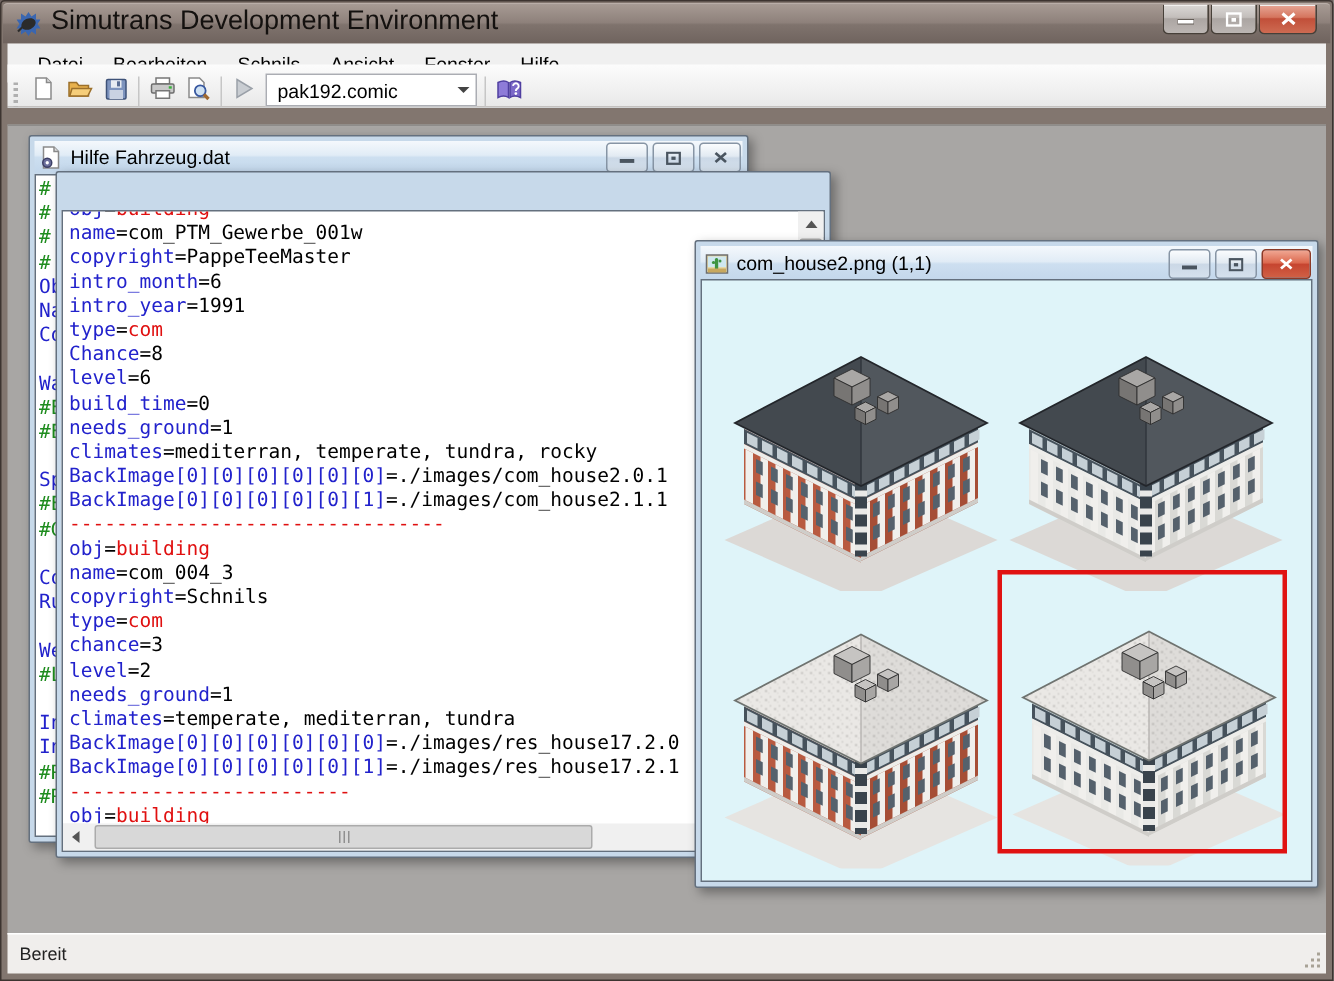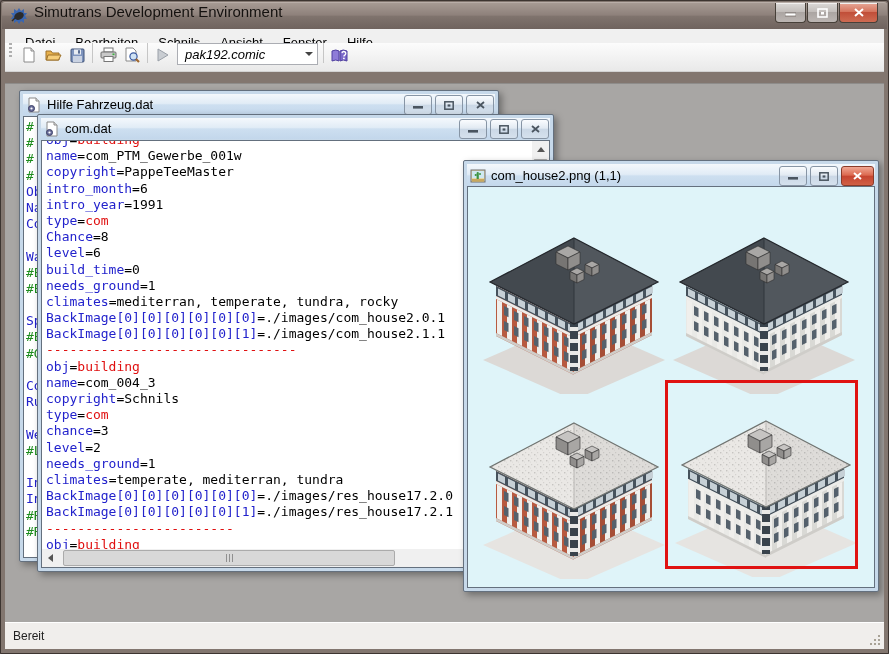--- a/index.html
+++ b/index.html
@@ -4,33 +4,33 @@
 <style>
   html,body{margin:0;padding:0;}
   body{width:889px;height:654px;overflow:hidden;position:relative;
        font-family:"Liberation Sans",sans-serif;background:#6F6460;}
   .app{position:absolute;inset:0;border:1px solid #3C3430;background:#82766F;border-radius:3px 3px 0 0;}
   
   .titlebar{position:absolute;left:1px;right:1px;top:1px;height:26px;
     background:linear-gradient(180deg,#A69A93 0%,#8E817B 46%,#7F736D 52%,#6F635E 100%);
     border-top:1px solid #B9AEA8;border-radius:3px 3px 0 0;}
   .app-icon{position:absolute;left:9px;top:5px;width:16px;height:16px;}
-  .title-text{position:absolute;left:32px;top:0;font-size:15px;color:#14110F;white-space:nowrap;}
+  .title-text{position:absolute;left:32px;top:0;font-size:18px;color:#14110F;white-space:nowrap;}
   .win-btns{position:absolute;top:0;right:9px;display:flex;gap:1px;}
   .wbtn{width:29px;height:19px;border:1px solid #474039;border-top:none;border-radius:0 0 4px 4px;
     background:linear-gradient(180deg,#DCD9D7,#C3BEBB 45%,#ABA5A2 50%,#BCB6B3);
     box-shadow:inset 0 1px 0 #F2F0EF;display:flex;align-items:center;justify-content:center;}
   .wbtn.close{width:37px;background:linear-gradient(180deg,#E7A898,#D5755E 45%,#C14F39 50%,#CE6B52);}
   
   .menubar{position:absolute;left:4px;right:4px;top:28px;height:26px;background:#F0F0F0;
     display:flex;align-items:center;padding-left:10px;}
   .menu-item{padding:5px 10px;font-size:13px;color:#000;}
   .toolbar{position:absolute;left:4px;right:4px;top:42px;height:28px;
     background:linear-gradient(#FCFCFC,#E9E9E9);border-bottom:1px solid #D2D2D2;
-    display:flex;align-items:flex-start;font-style:italic;}
+    display:flex;align-items:flex-end;}
   .tgrip{width:3px;height:16px;margin:0 5px 0 4px;
     background:repeating-linear-gradient(180deg,#AFAFAF 0 2px,transparent 2px 4px);}
   .tbtn{width:24px;height:24px;display:flex;align-items:center;justify-content:center;}
   .tsep{width:1px;height:20px;background:#C6C6C6;margin:0 3px;}
   .combo{width:132px;height:20px;background:#fff;border:1px solid #ABADB3;position:relative;
     display:flex;align-items:center;font-size:13px;color:#000;padding-left:7px;margin:0 2px;}
   .combo-arrow{position:absolute;right:4px;top:8px;width:0;height:0;
     border-left:4px solid transparent;border-right:4px solid transparent;border-top:4px solid #444;}
   
   .mdi{position:absolute;left:4px;right:4px;top:82px;bottom:30px;background:#A8A6A4;
@@ -207,47 +207,20 @@
               </svg>
             </div>
         </div>
       </div>
       <div class="cclient">
         <div class="editor2" id="neues-editor"><div class="ln"><span style="color: rgb(30, 140, 30);">#</span></div><div class="ln"><span style="color: rgb(30, 140, 30);">#</span></div><div class="ln"><span style="color: rgb(30, 140, 30);">#</span></div><div class="ln"><span style="color: rgb(30, 140, 30);">#</span></div><div class="ln"><span style="color: rgb(34, 34, 204);">Ob</span></div><div class="ln"><span style="color: rgb(34, 34, 204);">Na</span></div><div class="ln"><span style="color: rgb(34, 34, 204);">Co</span></div><div class="ln"><span style="color: rgb(0, 0, 0);"></span></div><div class="ln"><span style="color: rgb(34, 34, 204);">Wa</span></div><div class="ln"><span style="color: rgb(30, 140, 30);">#E</span></div><div class="ln"><span style="color: rgb(30, 140, 30);">#E</span></div><div class="ln"><span style="color: rgb(0, 0, 0);"></span></div><div class="ln"><span style="color: rgb(34, 34, 204);">Sp</span></div><div class="ln"><span style="color: rgb(30, 140, 30);">#E</span></div><div class="ln"><span style="color: rgb(30, 140, 30);">#G</span></div><div class="ln"><span style="color: rgb(0, 0, 0);"></span></div><div class="ln"><span style="color: rgb(34, 34, 204);">Co</span></div><div class="ln"><span style="color: rgb(34, 34, 204);">Ru</span></div><div class="ln"><span style="color: rgb(0, 0, 0);"></span></div><div class="ln"><span style="color: rgb(34, 34, 204);">We</span></div><div class="ln"><span style="color: rgb(30, 140, 30);">#L</span></div><div class="ln"><span style="color: rgb(0, 0, 0);"></span></div><div class="ln"><span style="color: rgb(34, 34, 204);">In</span></div><div class="ln"><span style="color: rgb(34, 34, 204);">In</span></div><div class="ln"><span style="color: rgb(30, 140, 30);">#R</span></div><div class="ln"><span style="color: rgb(30, 140, 30);">#R</span></div></div>
       </div>
     </div>
 
     <div class="child" id="win-com" style="left:32px;top:30px;width:509px;height:450px;">
-      <div class="ctitle">
-        <svg width="16" height="16" viewBox="0 0 16 16">
-          <path d="M3 1 H10 L13 4 V15 H3 Z" fill="#FFF" stroke="#8A8A8A"></path>
-            <path d="M10 1 L10 4 H13" fill="#DDD" stroke="#8A8A8A"></path>
-          <circle cx="5.5" cy="11.5" r="3" fill="#6B6F9C" stroke="#3C3F66"></circle>
-            <circle cx="5.5" cy="11.5" r="1.1" fill="#FFF"></circle>
-        </svg>
-        <span class="txt">com.dat</span>
-        <div class="cbtns">
-          <div class="cbtn">
-              <svg width="10" height="8" viewBox="0 0 10 8">
-                <rect y="5" width="10" height="2.6" fill="#4A5560"></rect>
-              </svg>
-            </div>
-          <div class="cbtn">
-              <svg width="10" height="9" viewBox="0 0 10 9">
-                <rect x="0.8" y="0.8" width="8.4" height="7.4" fill="none" stroke="#4A5560" stroke-width="1.5"></rect>
-                <rect x="3.6" y="3.4" width="2.8" height="2.2" fill="#4A5560"></rect>
-              </svg>
-            </div>
-          <div class="cbtn">
-              <svg width="9" height="8" viewBox="0 0 9 8">
-                <path d="M1 1 L8 7 M8 1 L1 7" stroke="#4A5560" stroke-width="1.8"></path>
-              </svg>
-            </div>
-        </div>
-      </div>
       <div class="cclient">
         <div class="editor"><div class="inner" id="com-editor"><div class="ln"><span style="color: rgb(34, 34, 204);">obj</span><span style="color: rgb(0, 0, 0);">=</span><span style="color: rgb(224, 16, 16);">building</span></div><div class="ln"><span style="color: rgb(34, 34, 204);">name</span><span style="color: rgb(0, 0, 0);">=com_PTM_Gewerbe_001w</span></div><div class="ln"><span style="color: rgb(34, 34, 204);">copyright</span><span style="color: rgb(0, 0, 0);">=PappeTeeMaster</span></div><div class="ln"><span style="color: rgb(34, 34, 204);">intro_month</span><span style="color: rgb(0, 0, 0);">=6</span></div><div class="ln"><span style="color: rgb(34, 34, 204);">intro_year</span><span style="color: rgb(0, 0, 0);">=1991</span></div><div class="ln"><span style="color: rgb(34, 34, 204);">type</span><span style="color: rgb(0, 0, 0);">=</span><span style="color: rgb(224, 16, 16);">com</span></div><div class="ln"><span style="color: rgb(34, 34, 204);">Chance</span><span style="color: rgb(0, 0, 0);">=8</span></div><div class="ln"><span style="color: rgb(34, 34, 204);">level</span><span style="color: rgb(0, 0, 0);">=6</span></div><div class="ln"><span style="color: rgb(34, 34, 204);">build_time</span><span style="color: rgb(0, 0, 0);">=0</span></div><div class="ln"><span style="color: rgb(34, 34, 204);">needs_ground</span><span style="color: rgb(0, 0, 0);">=1</span></div><div class="ln"><span style="color: rgb(34, 34, 204);">climates</span><span style="color: rgb(0, 0, 0);">=mediterran, temperate, tundra, rocky</span></div><div class="ln"><span style="color: rgb(34, 34, 204);">BackImage[0][0][0][0][0][0]</span><span style="color: rgb(0, 0, 0);">=./images/com_house2.0.1</span></div><div class="ln"><span style="color: rgb(34, 34, 204);">BackImage[0][0][0][0][0][1]</span><span style="color: rgb(0, 0, 0);">=./images/com_house2.1.1</span></div><div class="ln"><span style="color: rgb(224, 16, 16);">--------------------------------</span></div><div class="ln"><span style="color: rgb(34, 34, 204);">obj</span><span style="color: rgb(0, 0, 0);">=</span><span style="color: rgb(224, 16, 16);">building</span></div><div class="ln"><span style="color: rgb(34, 34, 204);">name</span><span style="color: rgb(0, 0, 0);">=com_004_3</span></div><div class="ln"><span style="color: rgb(34, 34, 204);">copyright</span><span style="color: rgb(0, 0, 0);">=Schnils</span></div><div class="ln"><span style="color: rgb(34, 34, 204);">type</span><span style="color: rgb(0, 0, 0);">=</span><span style="color: rgb(224, 16, 16);">com</span></div><div class="ln"><span style="color: rgb(34, 34, 204);">chance</span><span style="color: rgb(0, 0, 0);">=3</span></div><div class="ln"><span style="color: rgb(34, 34, 204);">level</span><span style="color: rgb(0, 0, 0);">=2</span></div><div class="ln"><span style="color: rgb(34, 34, 204);">needs_ground</span><span style="color: rgb(0, 0, 0);">=1</span></div><div class="ln"><span style="color: rgb(34, 34, 204);">climates</span><span style="color: rgb(0, 0, 0);">=temperate, mediterran, tundra</span></div><div class="ln"><span style="color: rgb(34, 34, 204);">BackImage[0][0][0][0][0][0]</span><span style="color: rgb(0, 0, 0);">=./images/res_house17.2.0</span></div><div class="ln"><span style="color: rgb(34, 34, 204);">BackImage[0][0][0][0][0][1]</span><span style="color: rgb(0, 0, 0);">=./images/res_house17.2.1</span></div><div class="ln"><span style="color: rgb(224, 16, 16);">------------------------</span></div><div class="ln"><span style="color: rgb(34, 34, 204);">obj</span><span style="color: rgb(0, 0, 0);">=</span><span style="color: rgb(224, 16, 16);">building</span></div></div></div>
         <div class="vscroll">
           <div class="sarrow" style="top:0;left:0;">
               <span class="tri-up"></span>
             </div>
           <div class="vthumb"></div>
         </div>
         <div class="hscroll">
           <div class="sarrow" style="left:0;top:0;">

